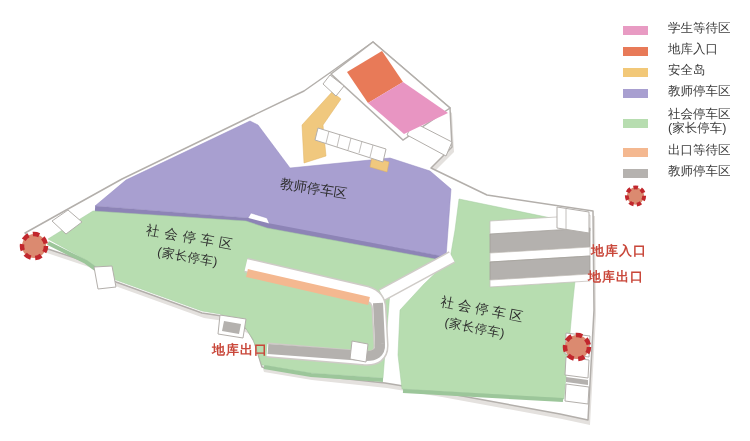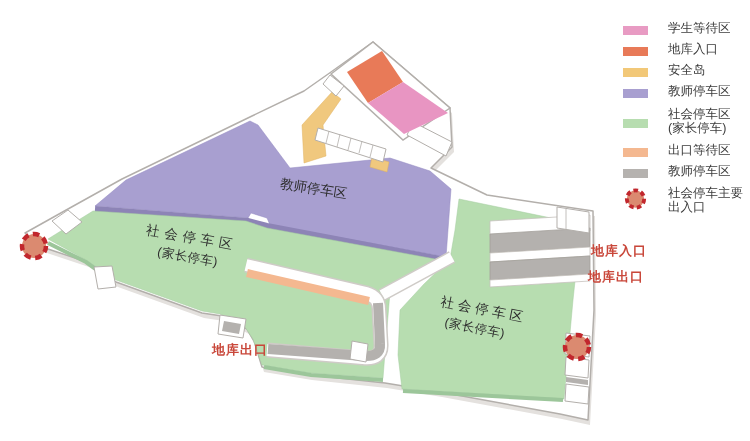--- a/index.html
+++ b/index.html
@@ -134,20 +134,16 @@
 
     <div class="lg-row" style="top:165px">
       <span class="sw sw6"></span>
       <span class="lg-label">教师停车区</span>
     </div>
 
     <div class="lg-row" style="top:187px">
       <svg class="lg-icon" width="25" height="26" viewBox="0 0 26 26">
         <circle cx="13" cy="13" r="9" fill="#db8a70" stroke="#c1272d" stroke-width="4" stroke-dasharray="4.7 3.3"></circle>
       </svg>
-      <span class="lg-label">
-        <div>社会停车主要</div>
-        <div>出入口</div>
-      </span>
     </div>
 
   </div>
 </div>
 
 </body></html>

